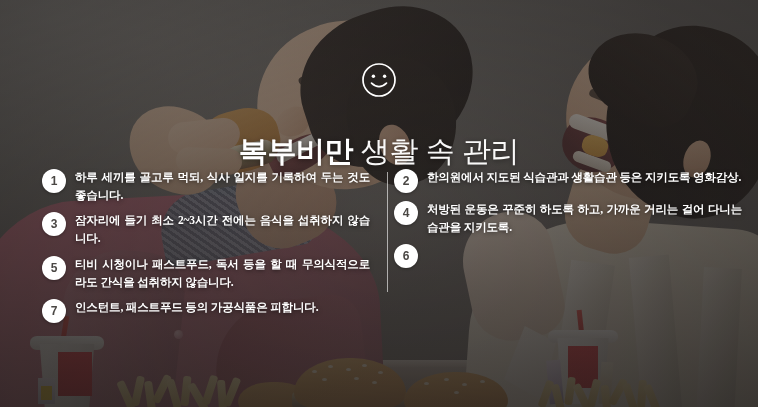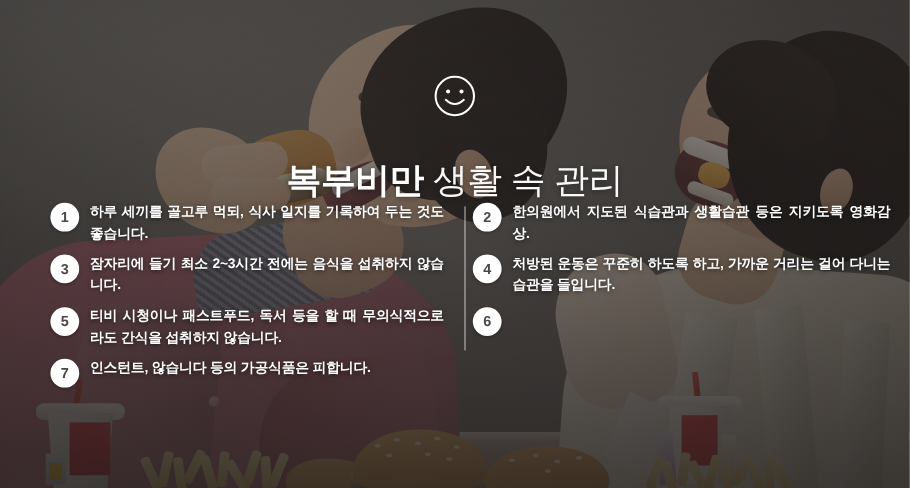--- a/index.html
+++ b/index.html
@@ -510,21 +510,21 @@
   }
   .tip-text {
     color: #ffffff;
     font-size: 11.5px;
     font-weight: bold;
     line-height: 1.58;
     text-align: justify;
     text-shadow: 0 1px 4px rgba(0,0,0,.55);
     letter-spacing: -.15px;
   }
-  .tip-text.just2 { text-align-last: left; }
+  .tip-text.just2 { text-align-last: left; font-family: Liberation Serif, serif; }
 </style>
 </head>
 <body>
 
 <div class="banner">
 
   <div class="photo">
     <div class="backdrop-light"></div>
 
     <div class="table-surface"></div>
@@ -664,35 +664,35 @@
           <div class="tip-text just2">잠자리에 들기 최소 2~3시간 전에는 음식을 섭취하지 않습니다.</div>
         </div>
 
         <div class="tip">
           <div class="badge">5</div>
           <div class="tip-text just2">티비 시청이나 패스트푸드, 독서 등을 할 때 무의식적으로 라도 간식을 섭취하지 않습니다.</div>
         </div>
 
         <div class="tip">
           <div class="badge">7</div>
-          <div class="tip-text just2">인스턴트, 않습니다 등의 가공식품은 피합니다.</div>
+          <div class="tip-text just2">인스턴트, 패스트푸드 등의 가공식품은 피합니다.</div>
         </div>
 
       </div>
 
       <div class="col-right">
 
         <div class="tip">
           <div class="badge">2</div>
           <div class="tip-text just2">한의원에서 지도된 식습관과 생활습관 등은 지키도록 영화감상.</div>
         </div>
 
         <div class="tip">
           <div class="badge">4</div>
-          <div class="tip-text just2">처방된 운동은 꾸준히 하도록 하고, 가까운 거리는 걸어 다니는 습관을 들입니다.</div>
+          <div class="tip-text just2">처방된 운동은 꾸준히 하도록 하고, 가까운 거리는 걸어 다니는 습관을 지키도록.</div>
         </div>
 
         <div class="tip">
           <div class="badge">6</div>
         </div>
 
       </div>
     </div>
   </div>
 </div>

